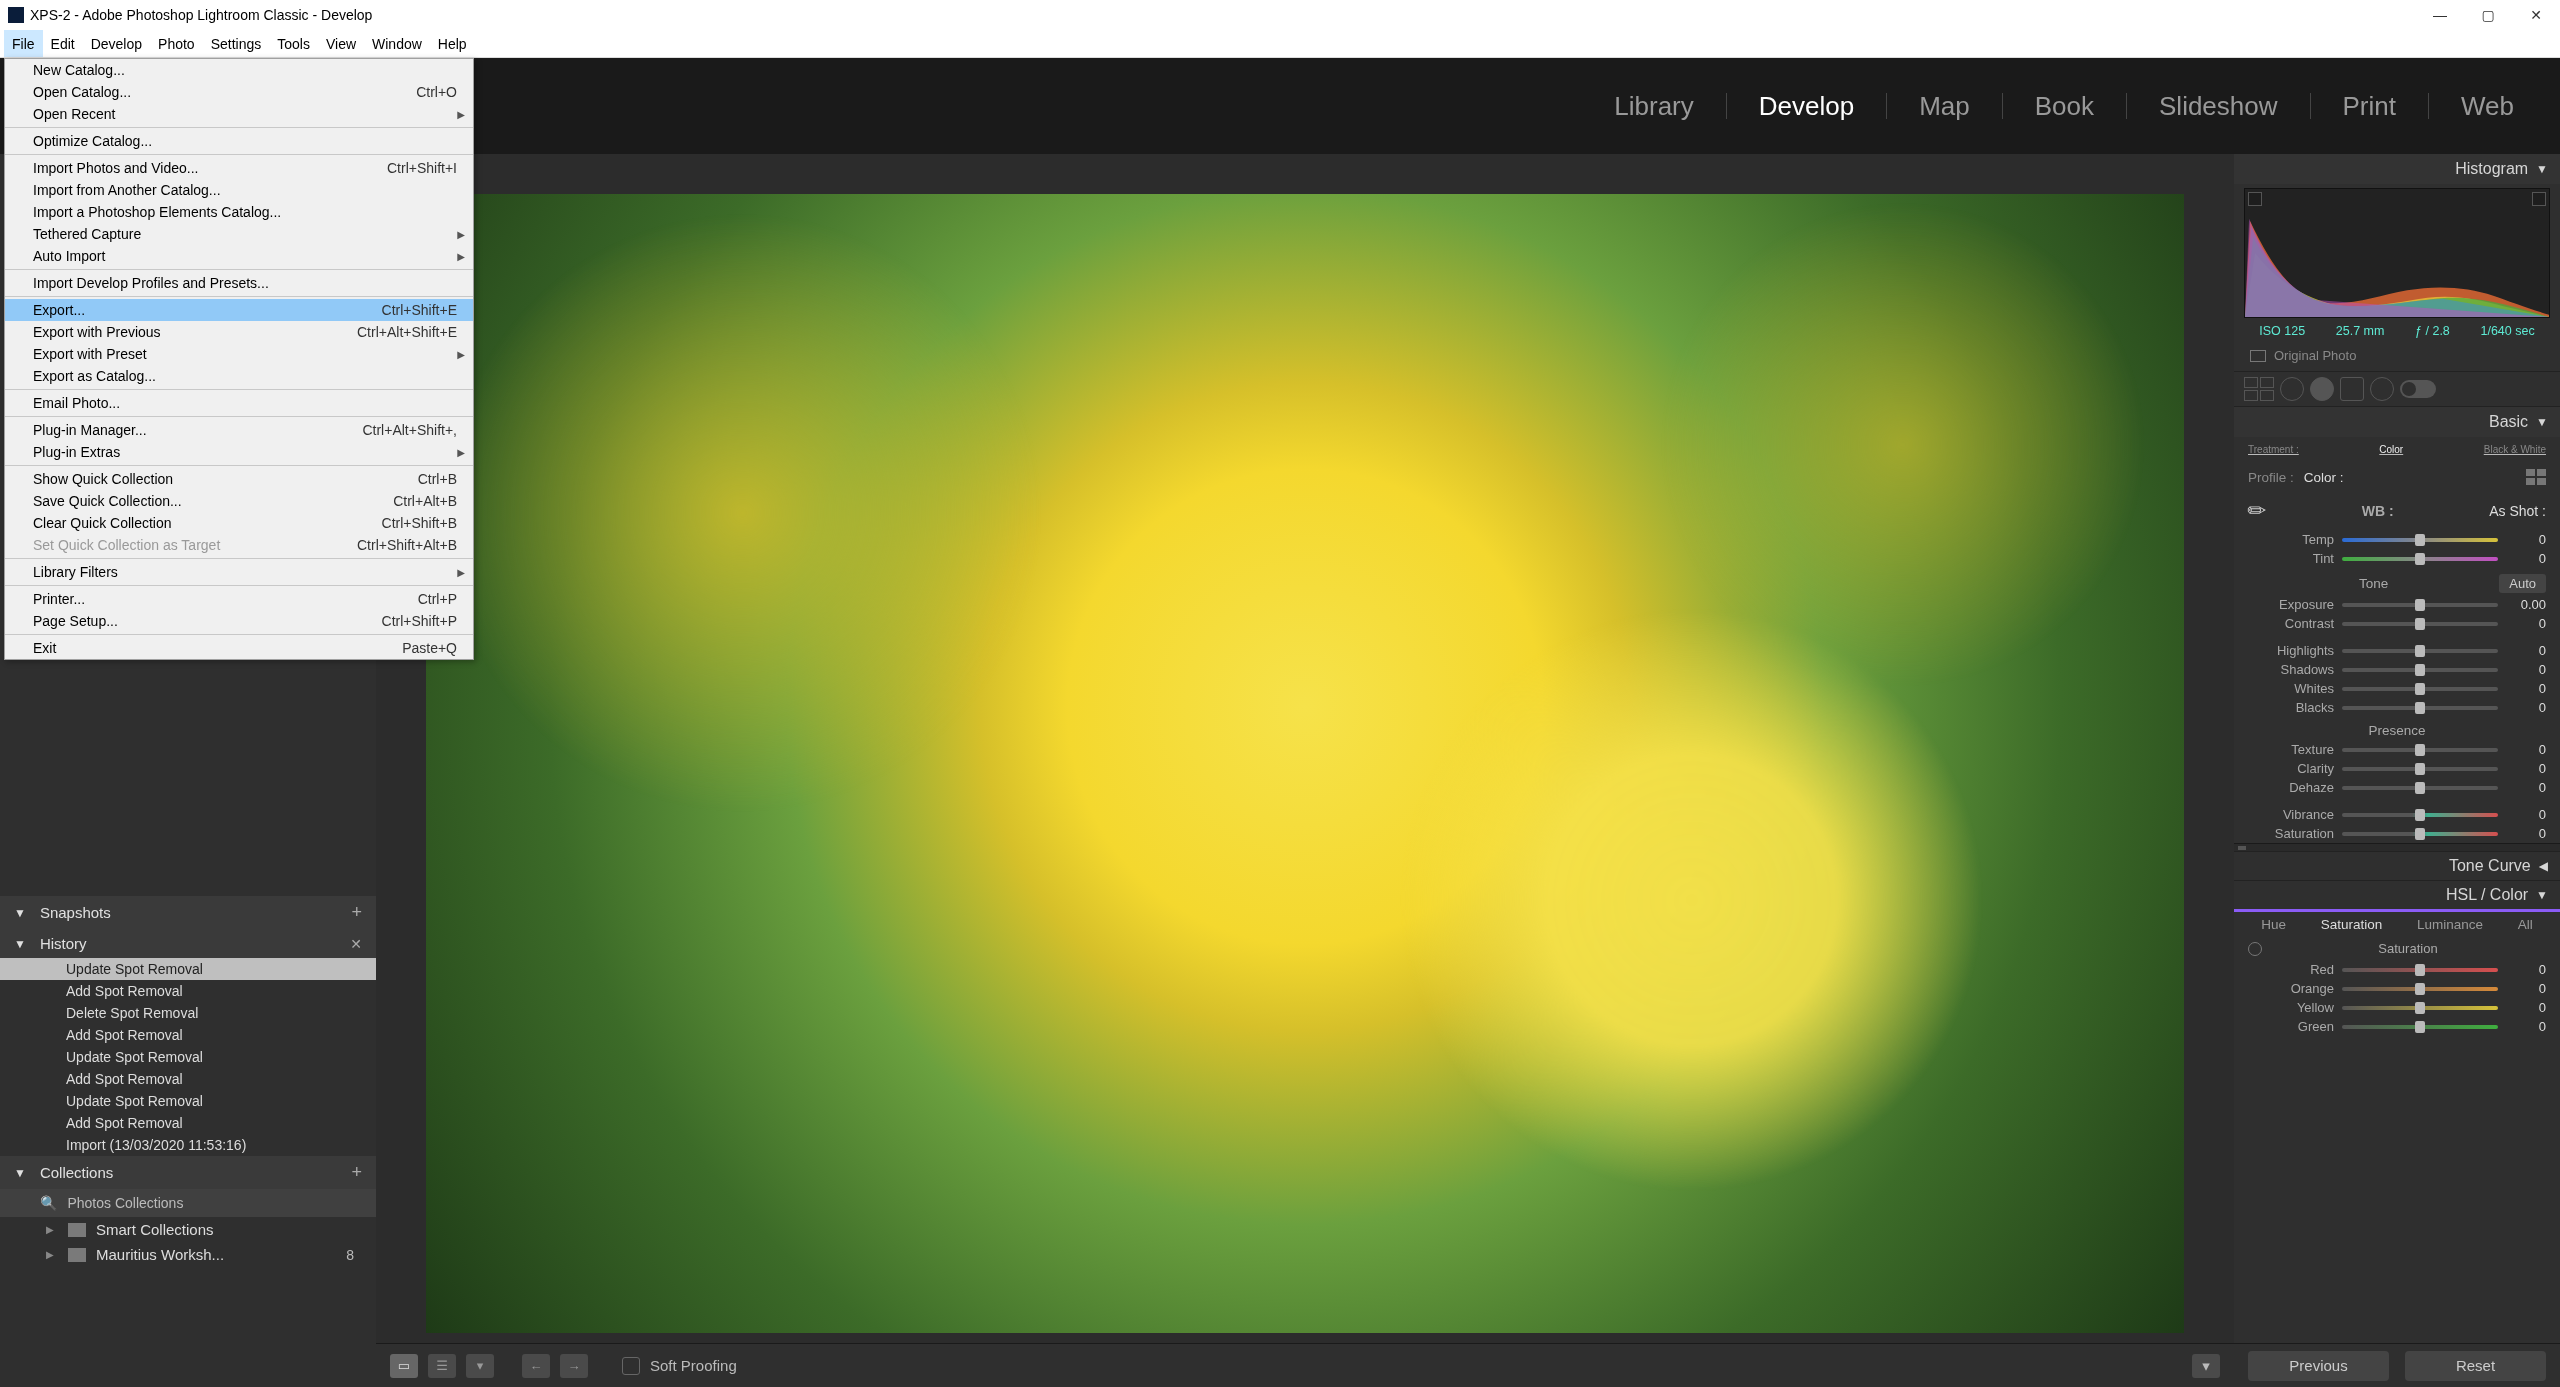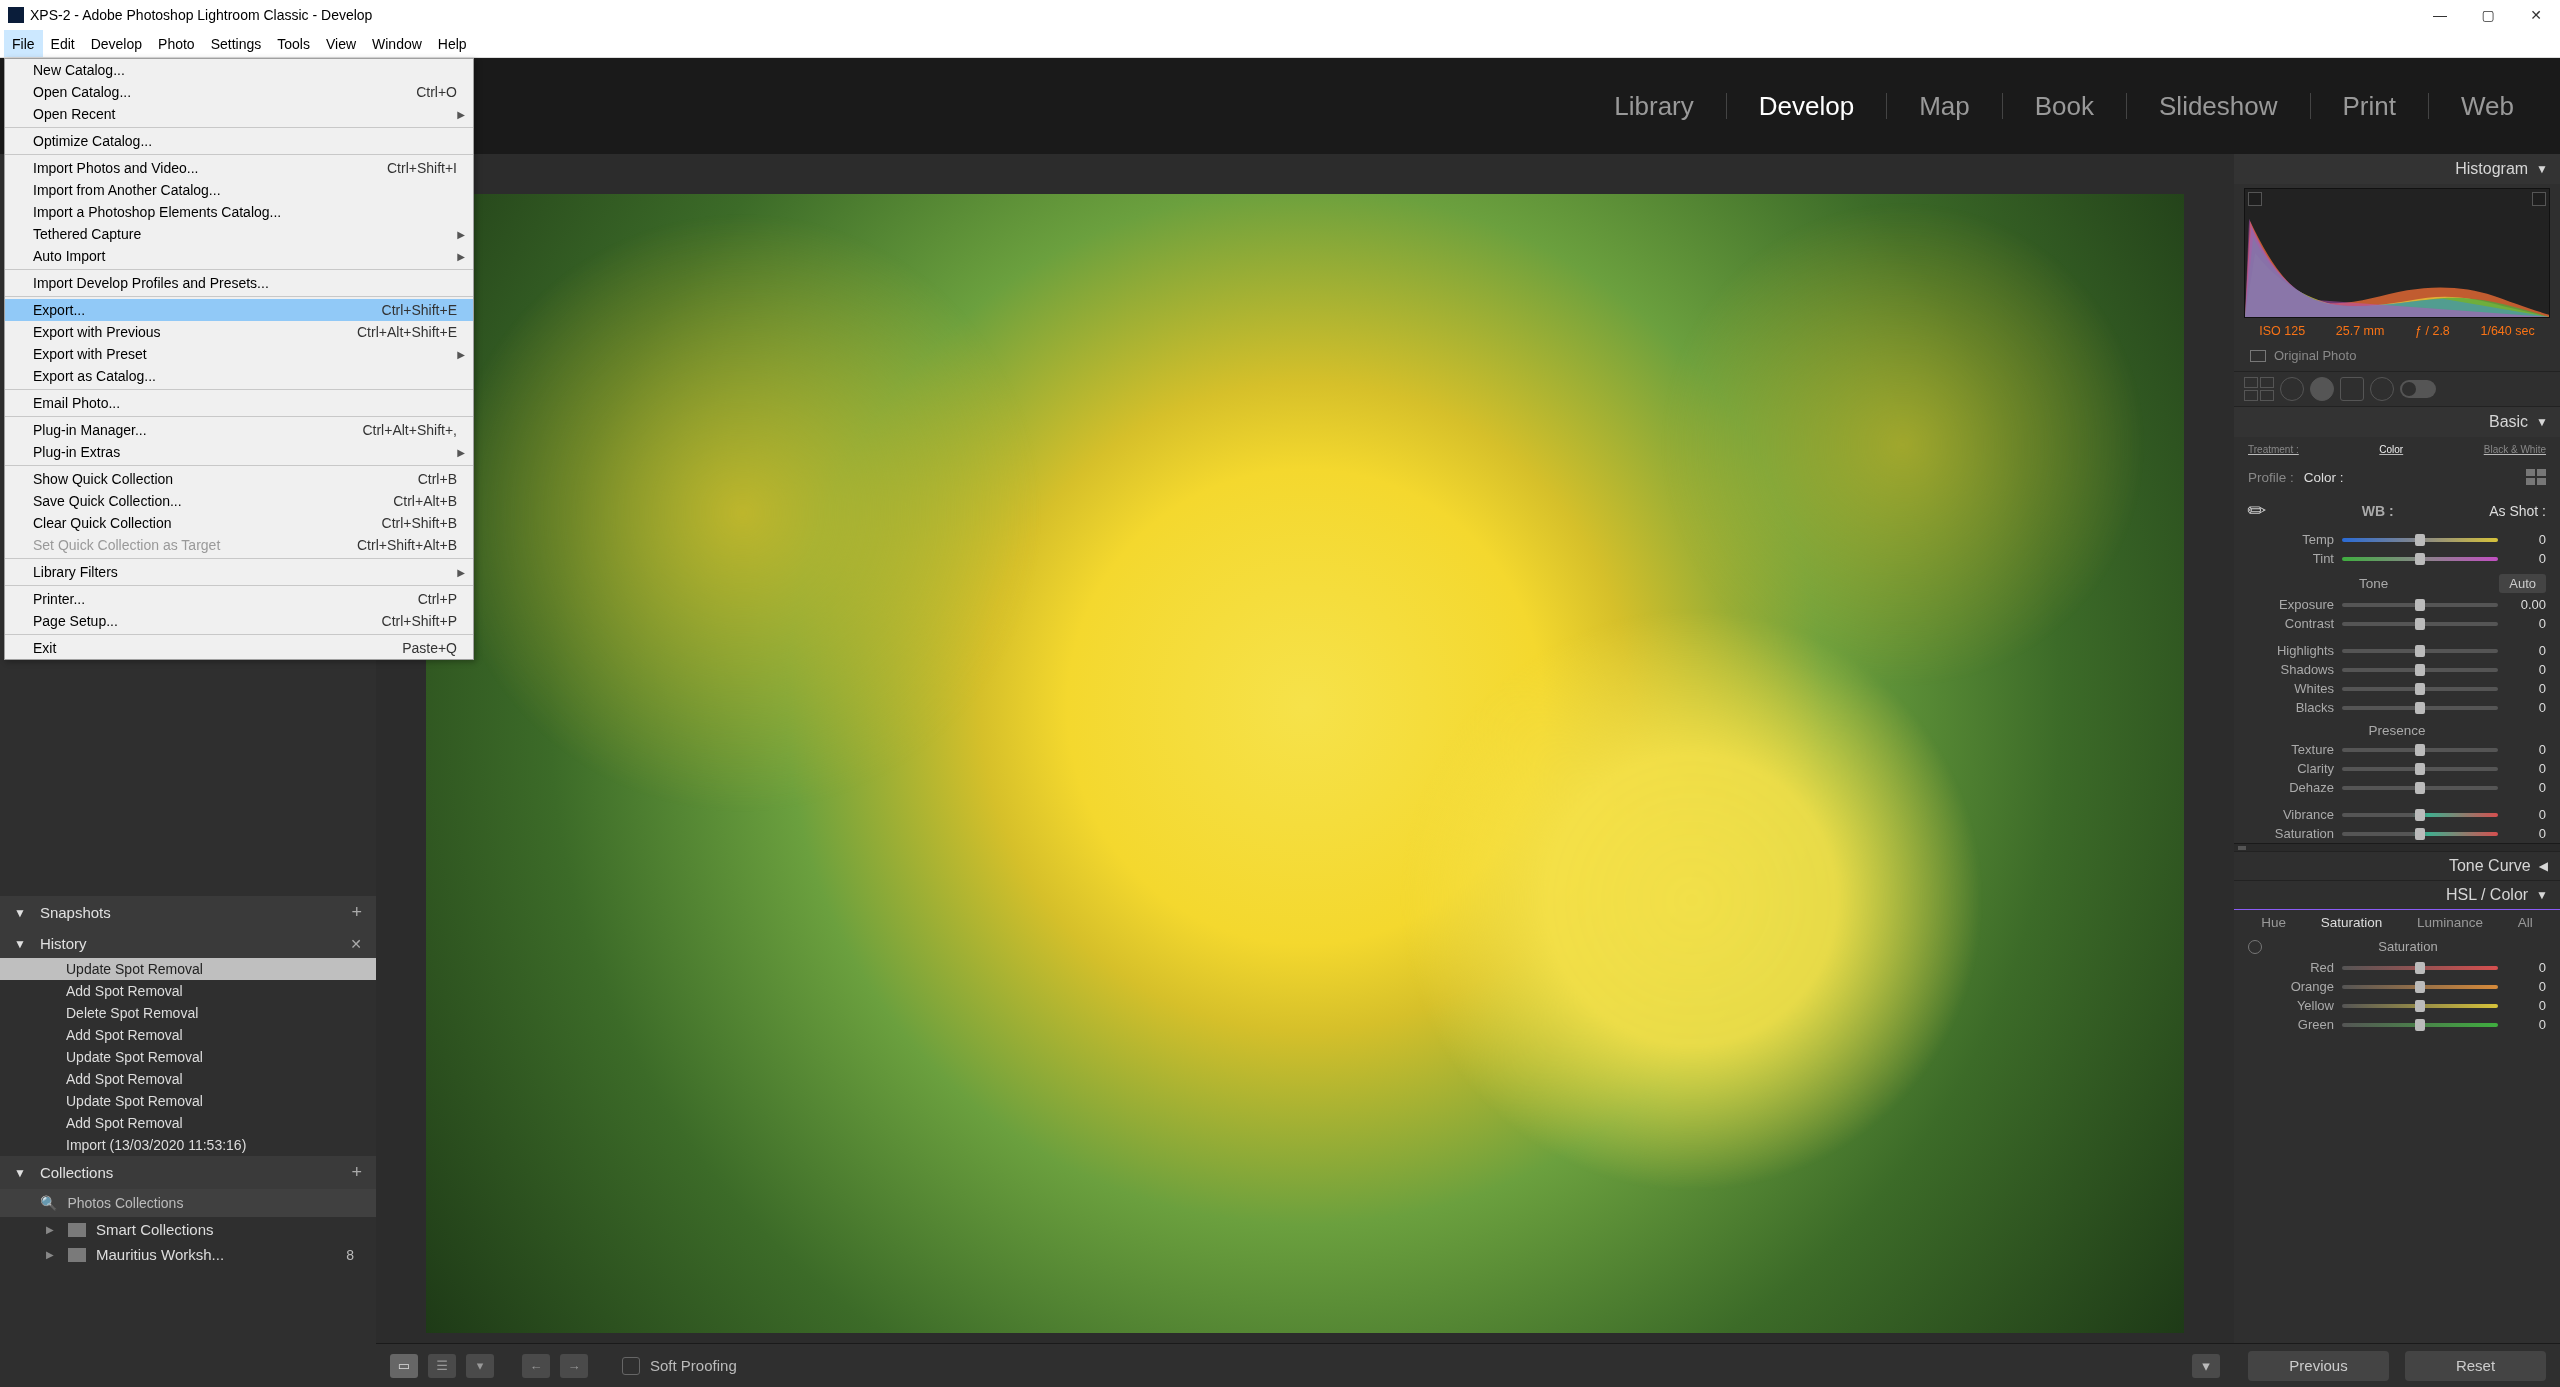--- a/index.html
+++ b/index.html
@@ -78,21 +78,21 @@
 .ct-label-right { margin-left: auto; width: 28px; height: 24px; background: #4a4a4a; border-radius: 3px; display:flex;align-items:center;justify-content:center;}
 
 
 .right-sidebar { width: 326px; background: #2f2f2f; display: flex; flex-direction: column; color: #bbb; font-size: 14px; overflow-y: hidden; }
 .r-header { display: flex; align-items: center; justify-content: flex-end; gap: 8px; padding: 6px 12px; background: #333; color: #d6d6d6; font-size: 16px; }
 .r-header .tri { font-size: 12px; }
 .histogram-box { height: 130px; background: #222; margin: 4px 10px; position: relative; border: 1px solid #111; display:flex;align-items:flex-end;justify-content:center;overflow:hidden;}
 .histogram-box svg { width:100%; height:100%;}
 .histo-clip { position:absolute; top:3px; width:14px; height:14px; background:#1e1e1e; border:1px solid #555;}
 .histo-clip.left{left:3px;} .histo-clip.right{right:3px;}
-.histo-meta { display: flex; justify-content: space-around; font-size: 12.5px; color: #f97316; padding: 2px 10px 6px; align-items: center; }
+.histo-meta { display: flex; justify-content: space-around; font-size: 12.5px; color: #5eead4; padding: 2px 10px 6px; align-items: center; }
 .orig-row { display: flex; align-items: center; gap: 8px; padding: 4px 16px 8px; font-size: 13px; color: #888; }
 .orig-row .box { width: 16px; height: 12px; border: 1px solid #777; }
 .mode-buttons { height: 36px; display: flex; align-items: center; gap: 6px; padding: 0 10px; border-top: 1px solid #222; border-bottom: 1px solid #222; }
 .mode-buttons .mb { width: 30px; height: 24px; border-radius: 12px; border: 1px solid #555; display:flex;align-items:center;justify-content:center;}
 .mode-buttons .mb.circle { border-radius: 50%; width:24px;}
 .mode-buttons .mb.square { border-radius: 3px; width:24px;}
 .mode-buttons .mb.radio-on { background:#555;}
 .mode-buttons .grid4 { width:30px; height:24px; display:grid; grid-template-columns:1fr 1fr; grid-template-rows:1fr 1fr; gap:2px; }
 .mode-buttons .grid4 div { border:1px solid #555;}
 .mode-buttons .toggle { width:36px; height:18px; border-radius:9px; background:#555; position:relative;}
@@ -120,21 +120,21 @@
 .strack.tint { background: linear-gradient(90deg,#3fae3f,#888,#c24fc2);}
 .strack.gray { background: #555;}
 .strack.vib { background: linear-gradient(90deg,#555 45%, #3fae8f 55%, #d64f4f 100%);}
 .strack.sat-red { background: linear-gradient(90deg,#555,#d64f4f);}
 .strack.sat-orange { background: linear-gradient(90deg,#555,#d68a3a);}
 .strack.sat-yellow { background: linear-gradient(90deg,#555,#d6c23a);}
 .strack.sat-green { background: linear-gradient(90deg,#555,#3fae3f);}
 .section-label { text-align: center; color: #aaa; padding: 6px 0 2px; font-size: 13.5px; }
 .section-label.split{display:flex;justify-content:space-between;padding:6px 14px 2px;align-items:center;}
 .section-label .auto-btn{background:#444;border-radius:3px;padding:2px 10px;color:#ccc;font-size:13px;}
-.hsl-tabs{display:flex;justify-content:space-around;padding:5px 10px;font-size:13.5px;border-top:1px solid #8b5cf6;align-items:center;}
+.hsl-tabs{display:flex;justify-content:space-around;padding:5px 10px;font-size:13.5px;border-top:3px solid #8b5cf6;align-items:center;}
 .hsl-tabs .t{color:#999;} .hsl-tabs .t.active{color:#ddd;}
 .sat-head{display:flex;align-items:center;padding:4px 14px;font-size:13px;color:#aaa;gap:8px;}
 .sat-head .target{width:14px;height:14px;border:1px solid #777;border-radius:50%;position:relative;}
 
 .right-bottom { height: 44px; background: #2f2f2f; display: flex; align-items: center; gap: 16px; padding: 0 14px; border-top: 1px solid #1a1a1a; }
 .right-bottom .btn { flex: 1; height: 30px; background: #444; border-radius: 4px; display: flex; align-items: center; justify-content: center; color: #ccc; font-size: 15px; }
 
 .r-section-collapsed { display:flex; justify-content:flex-end; align-items:center; gap:8px; padding:5px 12px; font-size:16px; color:#d6d6d6; border-top:1px solid #222;}
 .r-section-collapsed .tri{font-size:12px;}
 .mini-handle{height:8px;background:#2a2a2a;border-top:1px solid #1a1a1a;position:relative;}

